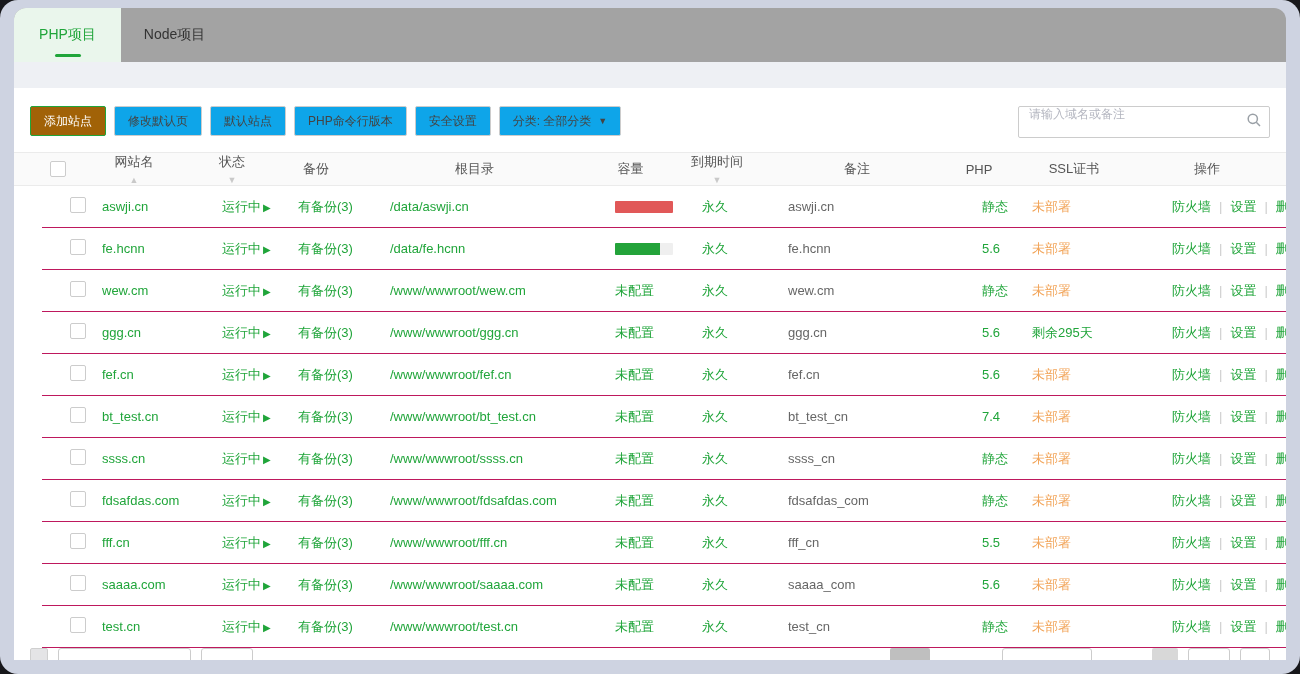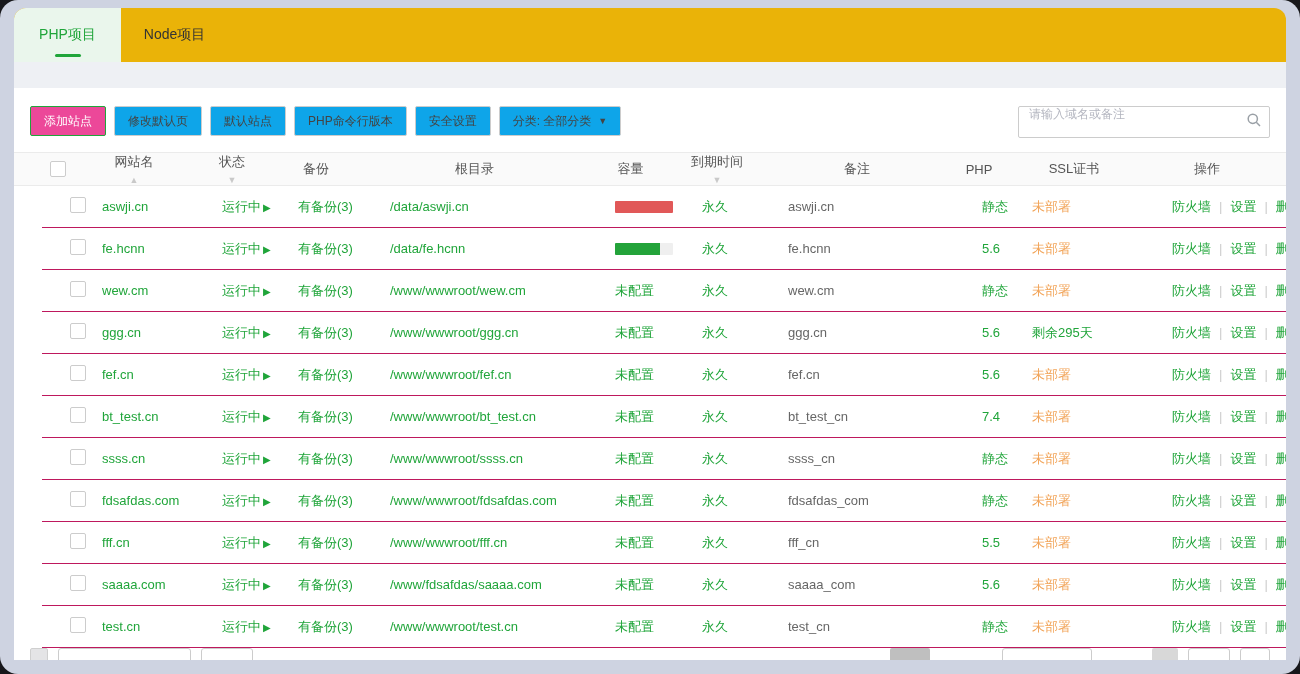--- a/index.html
+++ b/index.html
@@ -2,35 +2,35 @@
 <html><head>
 <meta charset="utf-8">
 <style>
   * { box-sizing: border-box; margin: 0; padding: 0; }
   html,body { width:1300px; height:674px; overflow:hidden; background:#17171b;
     font-family:"Liberation Sans","DejaVu Sans",sans-serif; }
   .frame { position:absolute; inset:0; width:1300px; height:674px;
     background:#ced3e1; border-radius:18px; overflow:hidden; }
   
   .tabbar { position:absolute; left:14px; right:14px; top:8px; height:54px;
-    background:#eab308; border-radius:12px 12px 0 0; display:flex; overflow:hidden; }
+    background:#a3a3a3; border-radius:12px 12px 0 0; display:flex; overflow:hidden; }
   .tab { width:107px; display:flex; align-items:center; justify-content:center;
     font-size:14px; color:#333; position:relative; cursor:pointer; }
   .tab.active { background:#eaf6ec; color:#20a53a; }
   .tab.active::after { content:""; position:absolute; bottom:5px; left:50%;
     transform:translateX(-50%); width:26px; height:3px; background:#20a53a; border-radius:2px; }
   .gap { position:absolute; left:14px; right:14px; top:62px; height:26px; background:#eef0f4; }
   
   .main { position:absolute; left:14px; right:14px; top:88px; bottom:14px;
     background:#fff; overflow:hidden; }
   
   .toolbar { display:flex; align-items:center; padding:16px 16px 0 16px; gap:8px; }
   .btn { height:30px; padding:0 13px; font-size:12px; border:1px solid #ccc; background:#0ea5e9;
     color:#444; border-radius:2px; display:inline-flex; align-items:center; gap:7px; cursor:pointer; white-space:nowrap; }
-  .btn.primary { background:#ec4899; border-color:#20a53a; color:#fff; }
+  .btn.primary { background:#a16207; border-color:#20a53a; color:#fff; }
   .caret { font-size:9px; color:#444; line-height:1; }
   .search { margin-left:auto; position:relative; width:252px; }
   .search input { width:100%; height:32px; border:1px solid #ccc; border-radius:2px;
     padding:0 32px 16px 10px; font-size:12px; color:#333; outline:none;
     font-family:"Liberation Sans","DejaVu Sans",sans-serif; }
   .search input::placeholder { color:#b4b6c0; }
   .search .mag { position:absolute; right:8px; top:8px; }
   
   .thead, .tr { display:grid;
     grid-template-columns:44px 120px 76px 92px 225px 87px 86px 194px 50px 140px 1fr;
@@ -348,21 +348,21 @@
           </div>
   </div>
 
   <div class="tr">
     <div><span class="checkbox"></span></div>
     <div><a class="link">saaaa.com</a></div>
     <div style="white-space:nowrap">
       <span class="link">运行中</span><span class="play">▶</span>
     </div>
     <div><a class="link">有备份(3)</a></div>
-    <div><a class="link">/www/fdsafdas/saaaa.com</a></div>
+    <div><a class="link">/www/wwwroot/saaaa.com</a></div>
     <div><span class="link">未配置</span></div>
     <div><span class="link">永久</span></div>
     <div class="remark">saaaa_com</div>
     <div><a class="link">5.6</a></div>
     <div><a style="cursor:pointer" class="ssl-orange">未部署</a></div>
     <div class="td-actions">
             <a class="link">防火墙</a>
             <span class="sep">|</span>
             <a class="link">设置</a>
             <span class="sep">|</span>

